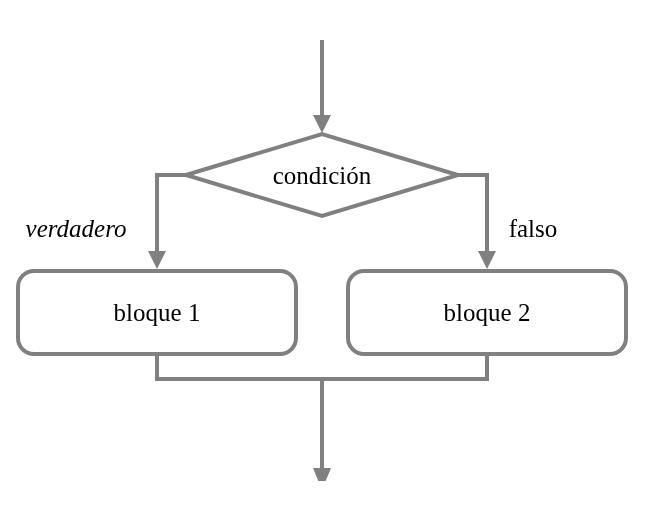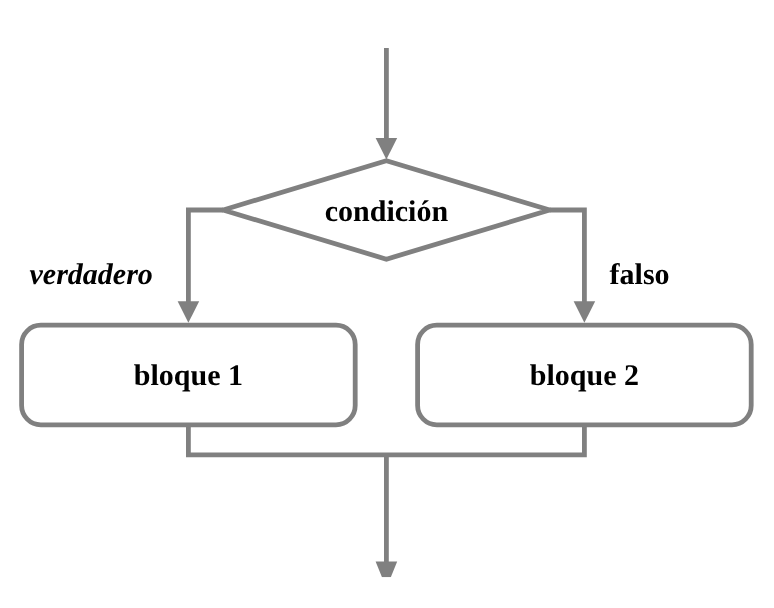--- a/index.html
+++ b/index.html
@@ -6,21 +6,20 @@
     margin: 0;
     padding: 0;
     background: #ffffff;
   }
   .canvas {
     position: relative;
     width: 645px;
     height: 481px;
     background: #ffffff;
     overflow: hidden;
-    font-weight: bold;
   }
   svg {
     display: block;
   }
   .node-label, .edge-label {
     font-family: "Liberation Serif", "DejaVu Serif", serif;
     font-size: 25px;
   }
   .edge-label.italic {
     font-style: italic;

